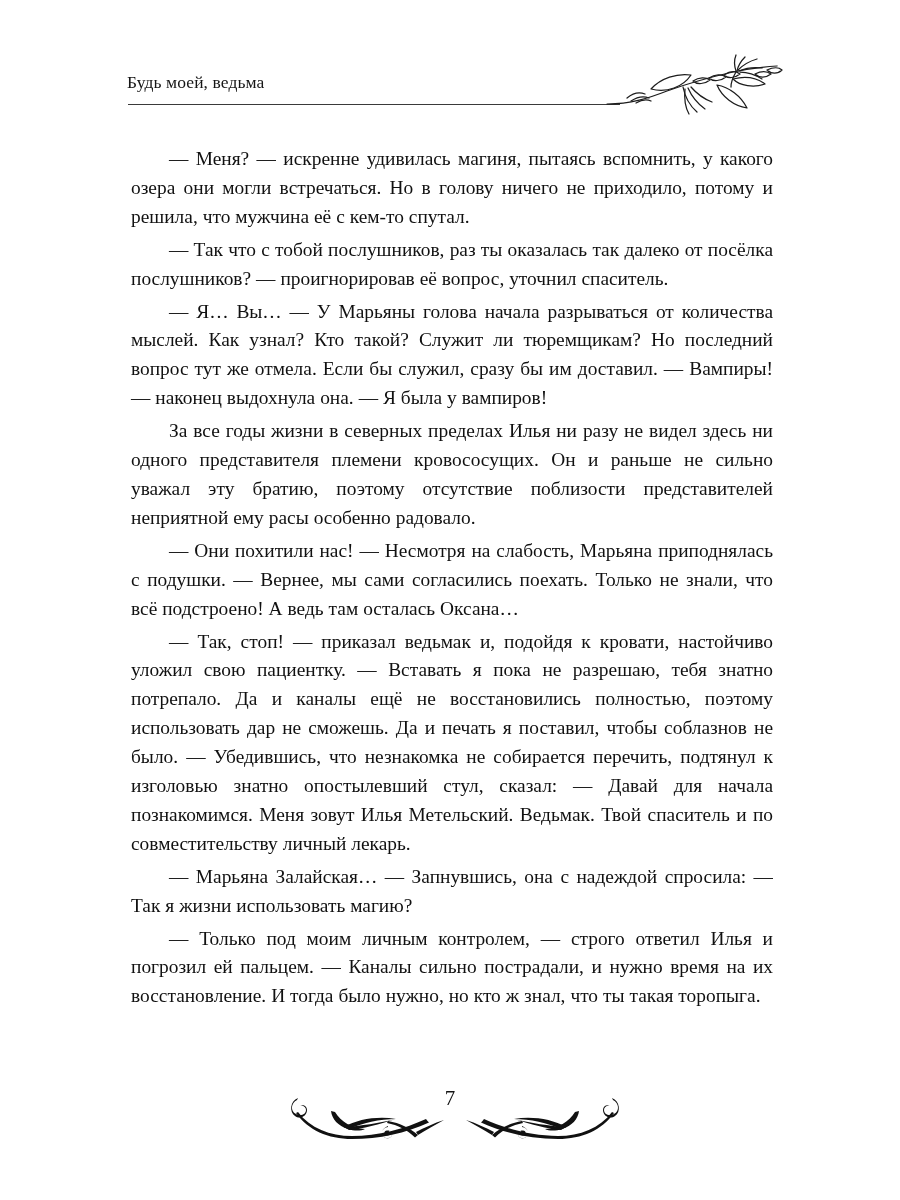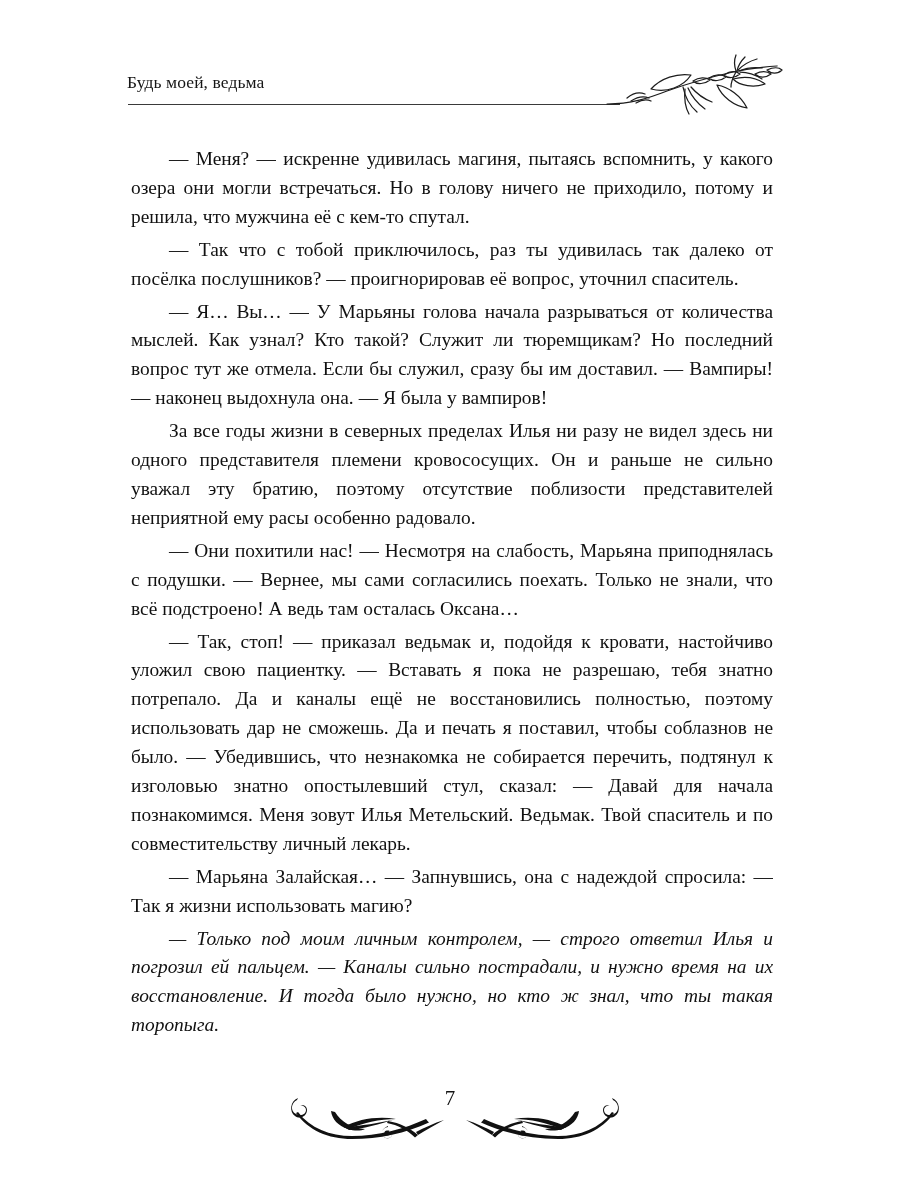--- a/index.html
+++ b/index.html
@@ -66,21 +66,20 @@
     font-size: 19.4px;
     line-height: 28.9px;
     text-align: justify;
     text-indent: 38px;
     hyphens: manual;
     -webkit-hyphens: manual;
     word-spacing: 0.1px;
   }
   .para.last-loose {
     text-align: justify;
-    font-style: italic;
   }
 
   
   .footer {
     position: absolute;
     left: 0;
     top: 1080px;
     width: 900px;
     height: 70px;
   }
@@ -146,21 +145,21 @@
         <path d="M135 18 C 143 18, 151 21, 157 25"></path>
         <path d="M131 17 C 129 11, 129 6, 131 1"></path>
 
         <path d="M131 18 C 128 23, 126 28, 126 33"></path>
       </g>
     </svg>
   </div>
 
   <div class="body-text">
     <p class="para">— Меня? — искренне удивилась магиня, пытаясь вспомнить, у какого озера они могли встречаться. Но в голову ничего не приходило, потому и решила, что мужчина её с кем‑то спутал.</p>
-    <p class="para">— Так что с тобой приключилось, раз ты удивилась так далеко от посёлка послушников? — проигнорировав её вопрос, уточнил спаситель.</p>
+    <p class="para">— Так что с тобой послушников, раз ты оказалась так далеко от посёлка послушников? — проигнорировав её вопрос, уточнил спаситель.</p>
     <p class="para">— Я… Вы… — У Марьяны голова начала разрываться от количества мыслей. Как узнал? Кто такой? Служит ли тюремщикам? Но последний вопрос тут же отмела. Если бы служил, сразу бы им доставил. — Вампиры! — наконец выдохнула она. — Я была у вампиров!</p>
     <p class="para">За все годы жизни в северных пределах Илья ни разу не видел здесь ни одного представителя племени кровососущих. Он и раньше не сильно уважал эту братию, поэтому отсутствие поблизости представителей неприятной ему расы особенно радовало.</p>
     <p class="para">— Они похитили нас! — Несмотря на слабость, Марьяна приподнялась с подушки. — Вернее, мы сами согласились поехать. Только не знали, что всё подстроено! А ведь там осталась Оксана…</p>
     <p class="para">— Так, стоп! — приказал ведьмак и, подойдя к кровати, настойчиво уложил свою пациентку. — Вставать я пока не разрешаю, тебя знатно потрепало. Да и каналы ещё не восстановились полностью, поэтому использовать дар не сможешь. Да и печать я поставил, чтобы соблазнов не было. — Убедившись, что незнакомка не собирается перечить, подтянул к изголовью знатно опостылевший стул, сказал: — Давай для начала познакомимся. Меня зовут Илья Метельский. Ведьмак. Твой спаситель и по совместительству личный лекарь.</p>
     <p class="para">— Марьяна Залайская… — Запнувшись, она с надеждой спросила: — Так я жизни использовать магию?</p>
     <p class="para last-loose">— Только под моим личным контролем, — строго ответил Илья и погрозил ей пальцем. — Каналы сильно пострадали, и нужно время на их восстановление. И тогда было нужно, но кто ж знал, что ты такая торопыга.</p>
   </div>
 
   <div class="footer">
 

